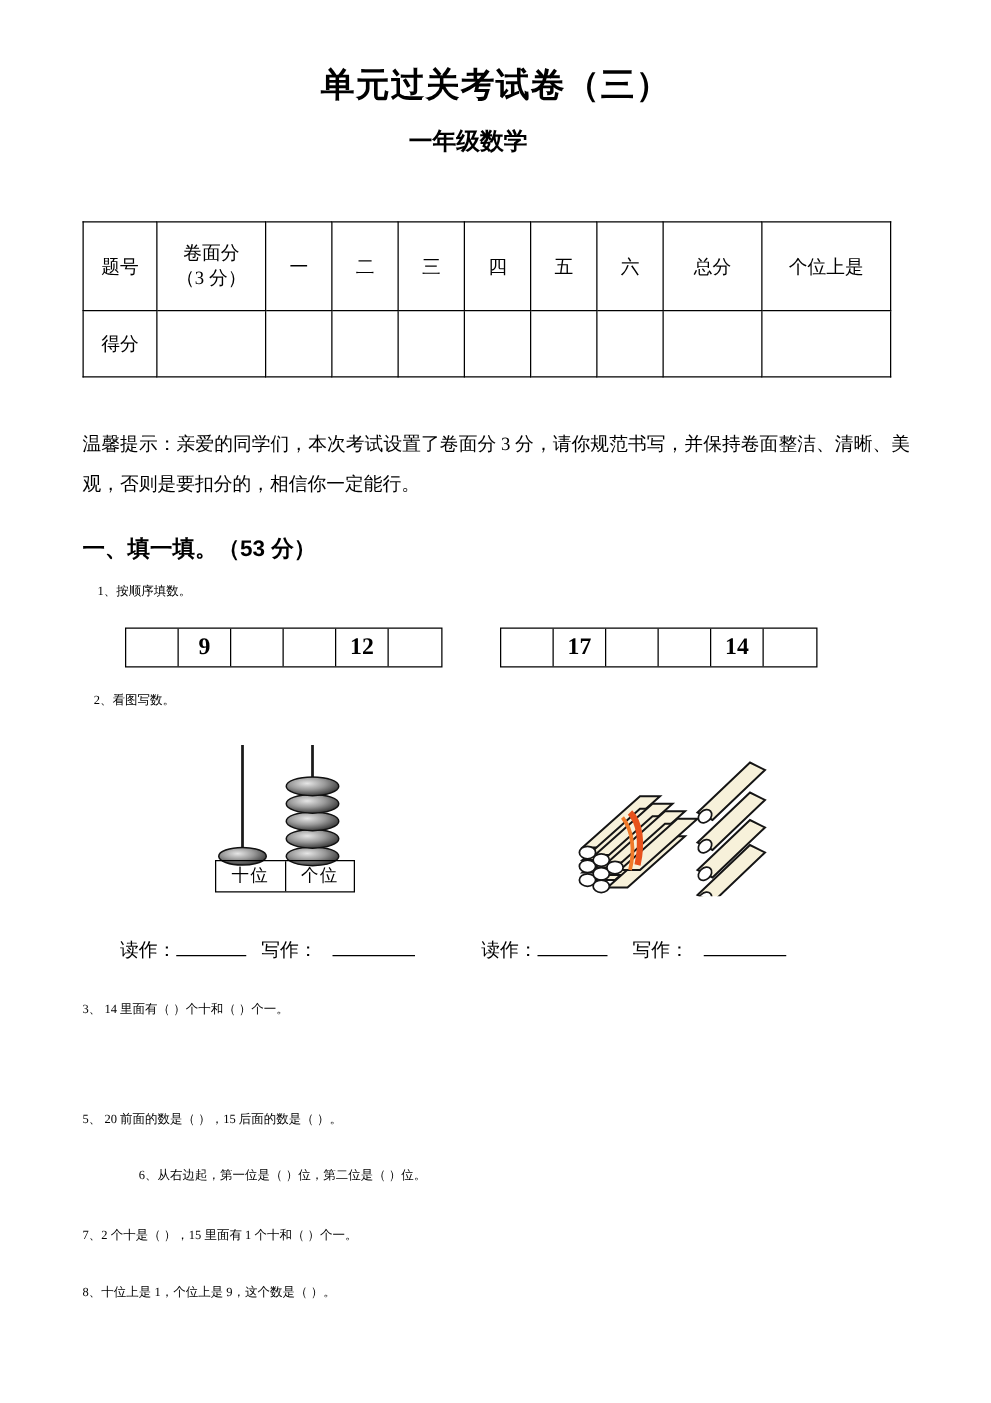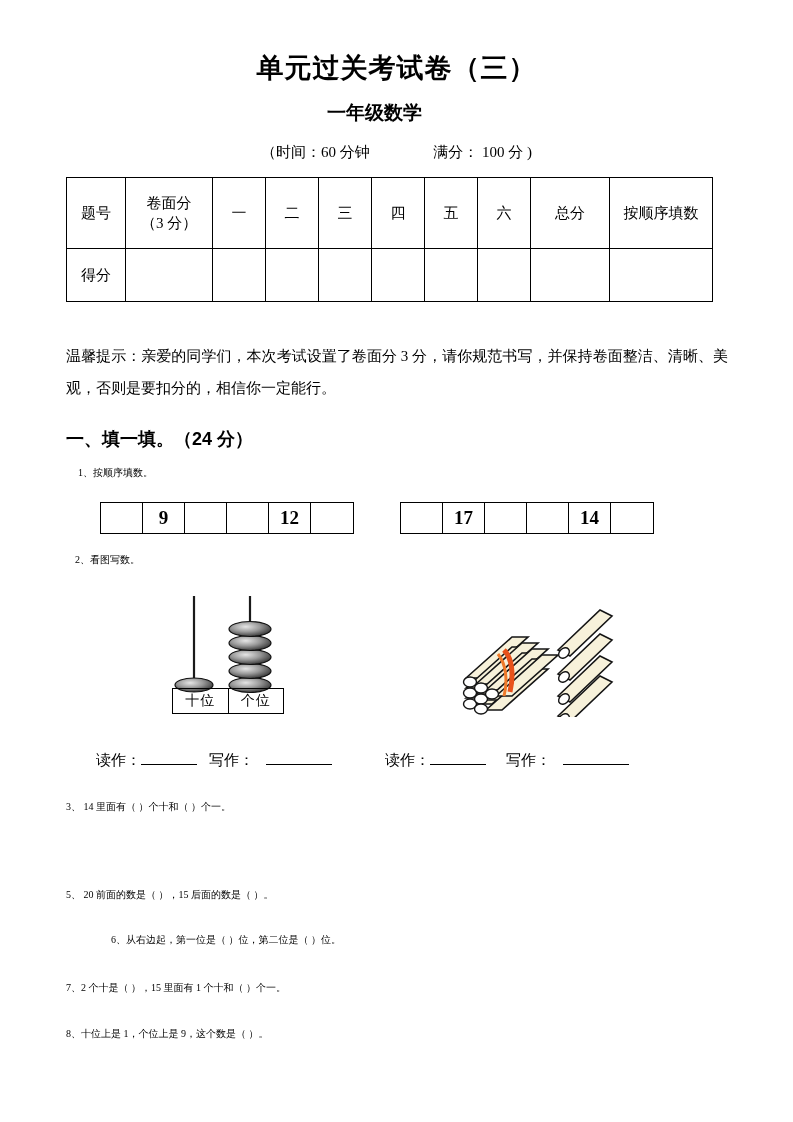--- a/index.html
+++ b/index.html
@@ -197,61 +197,56 @@
   .sp20 { display: inline-block; width: 20px; }
 </style>
 </head>
 <body>
 
 <div class="page">
 
   <div class="title">单元过关考试卷（三）</div>
   <div class="subtitle">一年级数学</div>
 
-  <div class="metaline">
-    <span>（时间：60 分钟</span>
-    <span class="gap"></span>
-    <span>满分： 100 分    )</span>
-  </div>
 
   <table class="score-table">
     <tbody>
         <tr class="head">
       <td class="c-th">题号</td>
       <td class="c-jm">
         <span class="jm-top">卷面分</span>
         <span class="jm-bot">（3 分）</span>
       </td>
       <td class="c-num">一</td>
       <td class="c-num">二</td>
       <td class="c-num">三</td>
       <td class="c-num">四</td>
       <td class="c-num">五</td>
       <td class="c-num">六</td>
       <td class="c-zf">总分</td>
-      <td class="c-pd">按顺序填数</td>
+      <td class="c-pd">个位上是</td>
     </tr>
     <tr class="body">
       <td>得分</td>
       <td></td>
       <td></td>
       <td></td>
       <td></td>
       <td></td>
       <td></td>
       <td></td>
       <td></td>
       <td></td>
     </tr>
   </tbody>
     </table>
 
   <div class="tip">温馨提示：亲爱的同学们，本次考试设置了卷面分 3 分，请你规范书写，并保持卷面整洁、清晰、美观，否则是要扣分的，相信你一定能行。</div>
 
-  <div class="sec-head">一、填一填。（24 分）</div>
+  <div class="sec-head">一、填一填。（53 分）</div>
 
   <div class="q q-1">1、按顺序填数。</div>
 
   <div class="seq seq-a">
     <div class="cell"></div>
     <div class="cell">9</div>
     <div class="cell"></div>
     <div class="cell"></div>
     <div class="cell">12</div>
     <div class="cell"></div>

